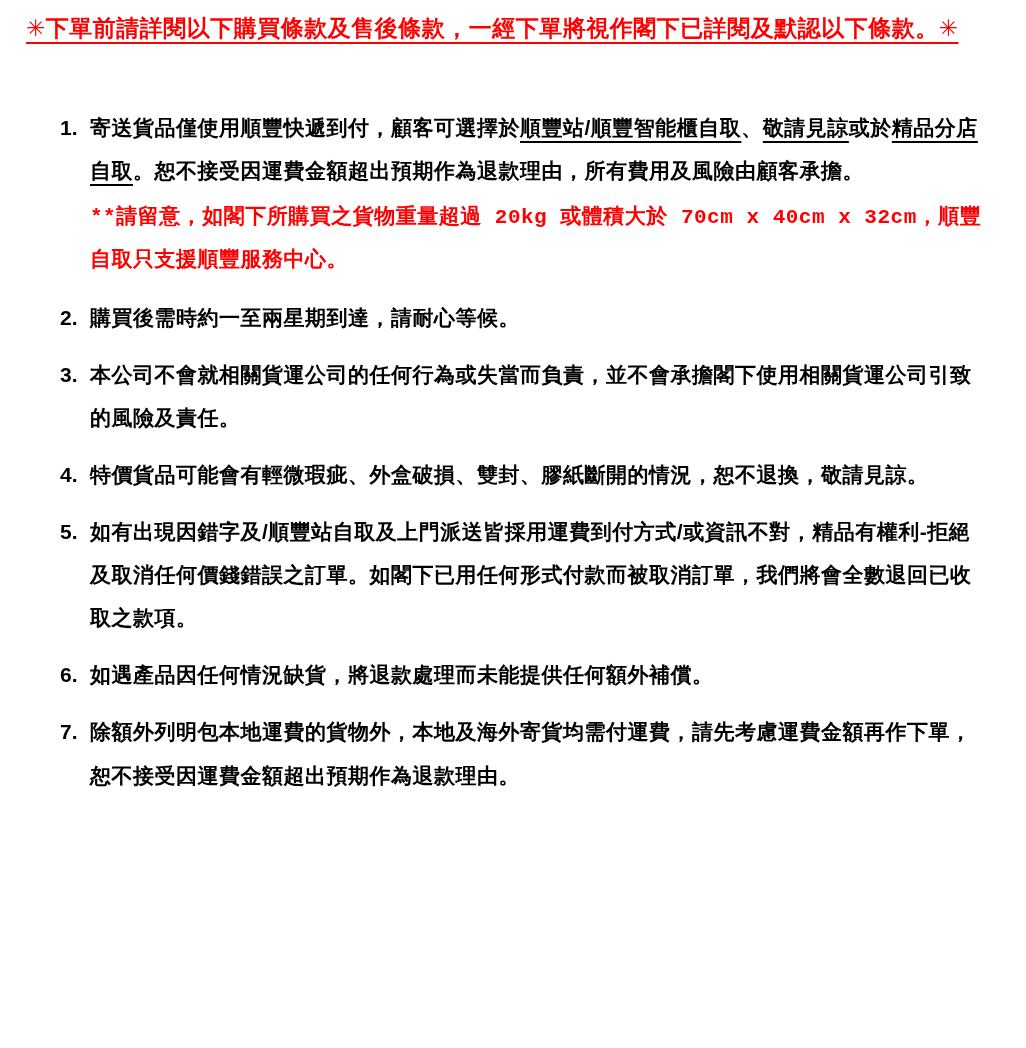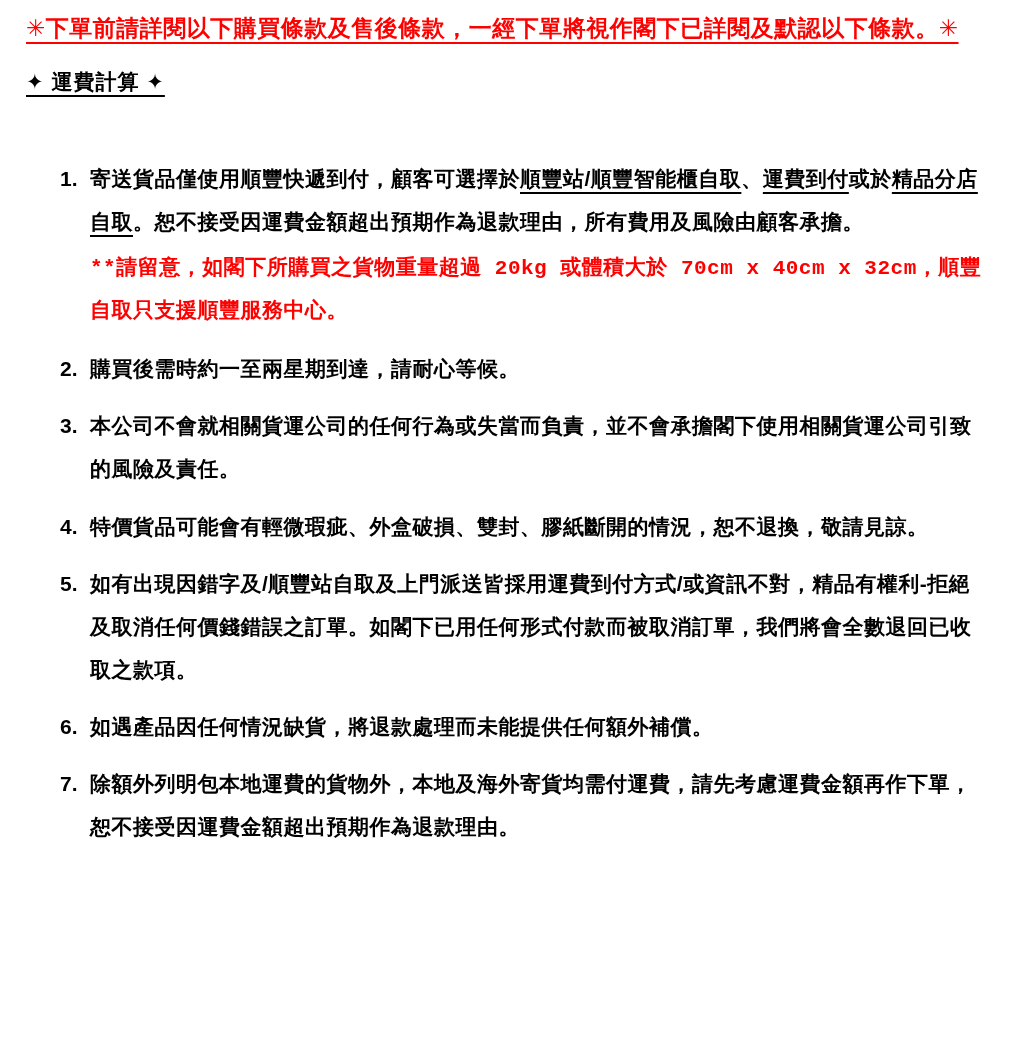--- a/index.html
+++ b/index.html
@@ -19,21 +19,21 @@
   }
 
   
   .notice {
     color: #fe0000;
     font-size: 23px;
     line-height: 1.3;
     text-decoration: underline;
     text-decoration-thickness: 2px;
     text-underline-offset: 6px;
-    margin-bottom: 24px;
+    margin-bottom: 40px;
     letter-spacing: 0.5px;
   }
 
   
   .section-heading {
     font-size: 21px;
     line-height: 1.3;
     text-decoration: underline;
     text-decoration-thickness: 2px;
     text-underline-offset: 6px;
@@ -86,34 +86,33 @@
     margin-top: 4px;
     font-family: Liberation Mono, monospace;
   }
 </style>
 </head>
 <body>
 
 <div class="notice">✳下單前請詳閱以下購買條款及售後條款，一經下單將視作閣下已詳閱及默認以下條款。✳</div>
 
 <div class="ship-block">
-  <div class="section-heading heading-shipping">✦ 運費計算 ✦</div>
 
 
 </div>
 
 <div>
 
   <div class="terms-list">
 
     <div class="term-item">
       <span class="term-num">1.</span>
       <div class="term-body">
         <div>
-          <span>寄送貨品僅使用順豐快遞到付，顧客可選擇於</span><span class="u-span">順豐站/順豐智能櫃自取</span><span>、</span><span class="u-span">運費到付</span><span>或於</span><span class="u-span">精品分店自取</span><span>。恕不接受因運費金額超出預期作為退款理由，所有費用及風險由顧客承擔。</span>
+          <span>寄送貨品僅使用順豐快遞到付，顧客可選擇於</span><span class="u-span">順豐站/順豐智能櫃自取</span><span>、</span><span class="u-span">敬請見諒</span><span>或於</span><span class="u-span">精品分店自取</span><span>。恕不接受因運費金額超出預期作為退款理由，所有費用及風險由顧客承擔。</span>
         </div>
         <div class="red-note">**請留意，如閣下所購買之貨物重量超過 20kg 或體積大於 70cm x 40cm x 32cm，順豐自取只支援順豐服務中心。</div>
       </div>
     </div>
 
     <div class="term-item">
       <span class="term-num">2.</span>
       <div class="term-body">購買後需時約一至兩星期到達，請耐心等候。</div>
     </div>
 

